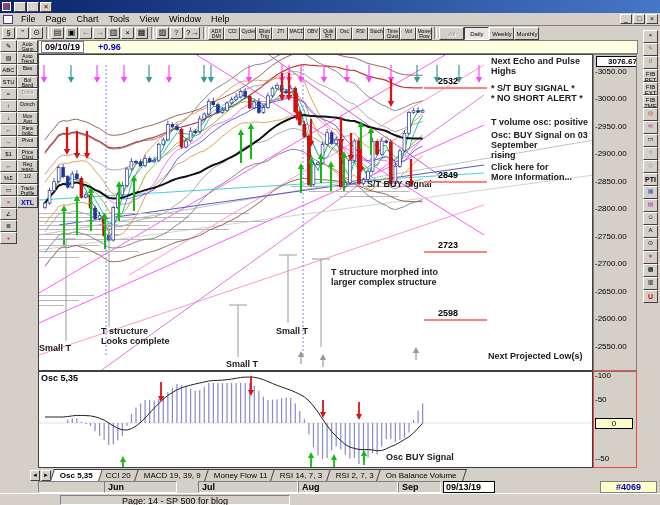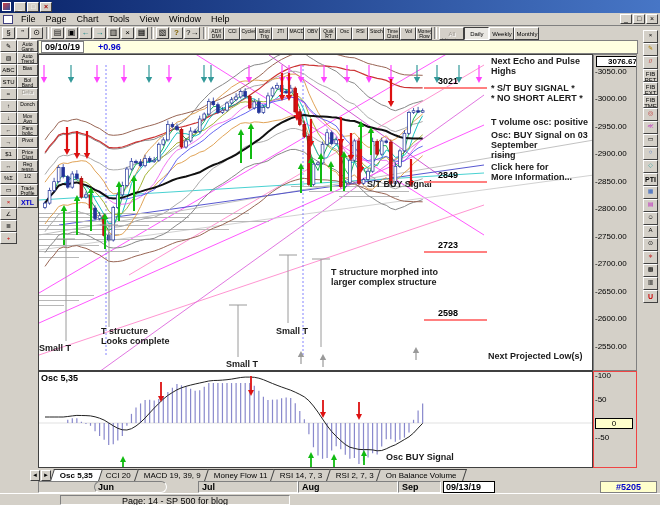--- a/index.html
+++ b/index.html
@@ -557,21 +557,21 @@
       <div class="anno" style="left: 328px; top: 124px;">S/T BUY Signal</div>
       <div class="anno" style="left: 292px; top: 212px;">T structure morphed into
 larger complex structure</div>
       <div class="anno" style="left: 62px; top: 271px;">T structure
 Looks complete</div>
       <div class="anno" style="left: 0px; top: 288px;">Small T</div>
       <div class="anno" style="left: 187px; top: 304px;">Small T</div>
       <div class="anno" style="left: 237px; top: 271px;">Small T</div>
       <div class="anno" style="left: 449px; top: 296px;">Next Projected Low(s)</div>
       <div class="flagbar" style="left: 385px; width: 63px; top: 31.6185px;"></div>
-      <div class="flagnum" style="left: 399px; top: 20.6185px;">3021</div>
+      <div class="flagnum" style="left: 399px; top: 20.6185px;">2532</div>
       <div class="flagbar" style="left: 385px; width: 63px; top: 126.219px;"></div>
       <div class="flagnum" style="left: 399px; top: 115.219px;">2849</div>
       <div class="flagbar" style="left: 385px; width: 63px; top: 195.518px;"></div>
       <div class="flagnum" style="left: 399px; top: 184.518px;">2723</div>
       <div class="flagbar" style="left: 385px; width: 63px; top: 264.269px;"></div>
       <div class="flagnum" style="left: 399px; top: 253.268px;">2598</div>
     </div>
 </div>
 
 <div class="scale-panel" id="scale-panel">
@@ -700,41 +700,41 @@
       </g>
     </svg>
   <div class="osclabel">Osc 5,35</div>
   <div class="anno" style="left:347px; top:80px;">Osc BUY Signal</div>
 </div>
 
 <div class="osc-scale" id="osc-scale">
     <div class="tick" style="top: -1px;">-100</div>
     <div class="tick" style="top: 22.5px;">-50</div>
     <div class="tick" style="top: 46px; background: rgb(255, 255, 204); border: 1px solid rgb(0, 0, 0); width: 38px; text-align: center;">0</div>
-    <div class="tick" style="top: 61px;">--50</div>
+    <div class="tick" style="top: 82px;">--50</div>
     <div class="tick" style="top: 93px;">--100</div>
   </div>
 
 <div class="tabsrow" id="tabsrow">
   <div class="tabarrow raised">◄</div>
   <div class="tabarrow raised">►</div>
 <div class="tab active"><span>Osc 5,35</span></div>
     <div class="tab"><span>CCI 20</span></div>
     <div class="tab"><span>MACD 19, 39, 9</span></div>
     <div class="tab"><span>Money Flow 11</span></div>
     <div class="tab"><span>RSI 14, 7, 3</span></div>
     <div class="tab"><span>RSI 2, 7, 3</span></div>
     <div class="tab"><span>On Balance Volume</span></div>
   </div>
 
 <div class="axisrow" id="axisrow">
     <div class="monthbox" style="left: 0px; width: 69px;"></div>
-    <div class="monthbox" style="left: 56px; width: 73px; border-radius: 6px;">Jun</div>
+    <div class="monthbox" style="left: 66px; width: 73px;">Jun</div>
     <div class="monthbox" style="left: 160px; width: 100px;">Jul</div>
     <div class="monthbox" style="left: 260px; width: 100px;">Aug</div>
     <div class="monthbox" style="left: 360px; width: 43px;">Sep</div>
     <div class="enddate" style="left: 405px; width: 52px;">09/13/19</div>
   </div>
-<div class="counter">#5205</div>
+<div class="counter">#4069</div>
 
 <div class="statusbar">
   <div class="spanel" style="width:230px; margin-left:60px; text-align:center;">Page: 14 - SP 500 for blog</div>
 </div>
 
 </body></html>

